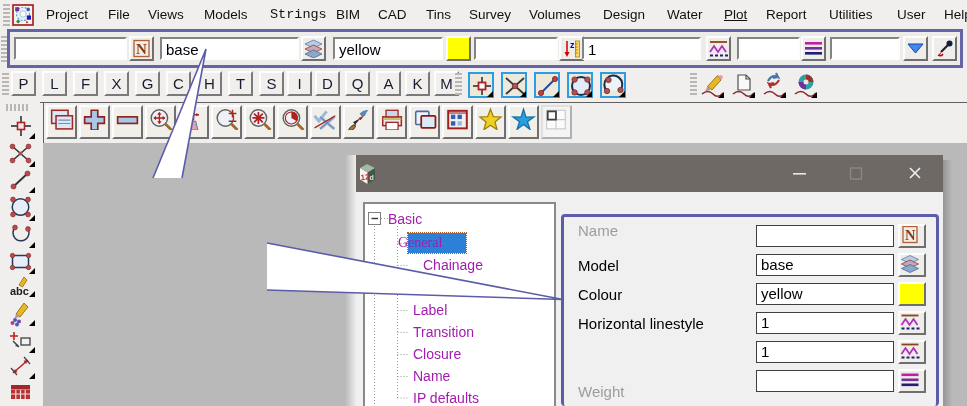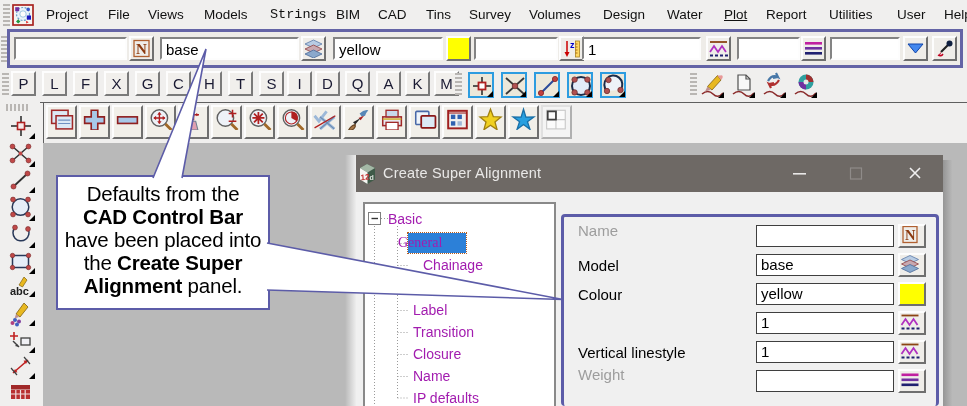--- a/index.html
+++ b/index.html
@@ -403,21 +403,20 @@
   <div class="abs" style="left:345px; top:155px; width:11px; height:251px; background:linear-gradient(to right, rgba(255,255,255,0), rgba(255,255,255,0.75));"></div>
   <div id="dialog">
     <div id="titlebar">
       <svg class="abs" style="left:3px; top:8px;" width="17" height="22" viewBox="0 0 17 22">
         <polygon points="8,1 16,5 16,16.5 8.5,21 1,16.5 1,5" fill="#3f5a48"></polygon>
         <polygon points="8,1 16,5 8.5,9.5 1,5" fill="#a4b8a6"></polygon>
         <polygon points="1,5 8.5,9.5 8.5,21 1,16.5" fill="#f6f6f2"></polygon>
         <text x="1.6" y="17" font-size="8" font-weight="bold" fill="#c43030" font-family="Liberation Sans" transform="rotate(-4 4 14)">12</text>
         <text x="10.5" y="17" font-size="7" font-weight="bold" fill="#dfe4de" font-family="Liberation Sans">d</text>
       </svg>
-      <div id="titletext" style="left:27px;">Create Super Alignment</div>
       <svg class="abs" style="left:437px; top:10px;" width="130" height="18" viewBox="0 0 130 18">
         <rect x="0" y="8" width="13" height="1.6" fill="#e9e8e7"></rect>
         <rect x="57.5" y="3" width="11" height="11" fill="none" stroke="#8f8b89" stroke-width="1.2"></rect>
         <path d="M 117,3 L 127,13 M 127,3 L 117,13" stroke="#f0efef" stroke-width="1.6"></path>
       </svg>
     </div>
     <div id="treebox"></div>
 
     <svg class="abs" style="left:10px; top:50px;" width="190" height="201" viewBox="0 0 190 201">
       <g stroke="#9a9a9a" stroke-width="1" stroke-dasharray="1 2">
@@ -455,46 +454,40 @@
     <div class="flabel" style="top:102px;">Model</div>
     <div class="ffield" style="top:99px;">base</div>
     <div class="fbtn" style="top:98px;"><svg width="20" height="18" viewBox="0 0 19 18">
           <polygon points="9.5,0.5 18,4.5 9.5,8.5 1,4.5" fill="#b8cce4" stroke="#5a7aa8" stroke-width="0.8"></polygon>
           <polygon points="9.5,5 18,9 9.5,13 1,9" fill="#c8a8b0" stroke="#904040" stroke-width="0.8"></polygon>
           <polygon points="9.5,9.5 18,13.5 9.5,17.5 1,13.5" fill="#8aa8cc" stroke="#4a6a98" stroke-width="0.8"></polygon>
         </svg></div>
     <div class="flabel" style="top:131px;">Colour</div>
     <div class="ffield" style="top:128px;">yellow</div>
     <div class="fbtn" style="top:127px; background:#ffff00;"></div>
+    <div class="flabel" style="top:160px;">Horizontal linestyle</div>
     <div class="ffield" style="top:157px;">1</div>
     <div class="fbtn" style="top:156px;"><svg width="20" height="18" viewBox="0 0 19 18">
           <line x1="1" y1="2.5" x2="18" y2="2.5" stroke="#8b4513" stroke-width="1.8"></line>
           <path d="M 1,12 L 5,6 L 9,12 L 13,6 L 17,12" fill="none" stroke="#b030c0" stroke-width="1.8"></path>
           <path d="M 1,15.5 h3 m 2,0 h3 m 2,0 h3 m 2,0 h3" stroke="#202070" stroke-width="1.8"></path>
         </svg></div>
-    <div class="flabel" style="top:189px;">Vertical linestyle</div>
     <div class="ffield" style="top:186px;">1</div>
     <div class="fbtn" style="top:185px;"><svg width="20" height="18" viewBox="0 0 19 18">
           <line x1="1" y1="2.5" x2="18" y2="2.5" stroke="#8b4513" stroke-width="1.8"></line>
           <path d="M 1,12 L 5,6 L 9,12 L 13,6 L 17,12" fill="none" stroke="#b030c0" stroke-width="1.8"></path>
           <path d="M 1,15.5 h3 m 2,0 h3 m 2,0 h3 m 2,0 h3" stroke="#202070" stroke-width="1.8"></path>
         </svg></div>
-    <div class="flabel gray" style="top:211px;">Weight</div>
+    <div class="flabel gray" style="top:228px;">Weight</div>
     <div class="ffield" style="top:215px;"></div>
     <div class="fbtn" style="top:214px;"><svg width="20" height="18" viewBox="0 0 19 18">
           <rect x="1" y="2.5" width="17" height="2.6" fill="#c020a0"></rect>
           <rect x="1" y="7.5" width="17" height="2.6" fill="#7030a0"></rect>
           <rect x="1" y="12.5" width="17" height="2.6" fill="#202070"></rect>
         </svg></div>
   </div>
 
-  <div id="callout">Defaults from the<br>
-    <b>CAD Control Bar</b><br>
-    have been placed into<br>
-    the <b>Create Super</b><br>
-    <b>Alignment</b> panel.
-  </div>
   <svg id="wedges" viewBox="0 0 967 406">
     <path d="M 153,178 L 206,49 L 182,178" fill="#ffffff" stroke="#5c5ca8" stroke-width="1.6"></path>
     <path d="M 267,243 L 563,299.5 L 267,290" fill="#ffffff" stroke="#5c5ca8" stroke-width="1.6"></path>
   </svg>
 
 </div>
 
 </body></html>

